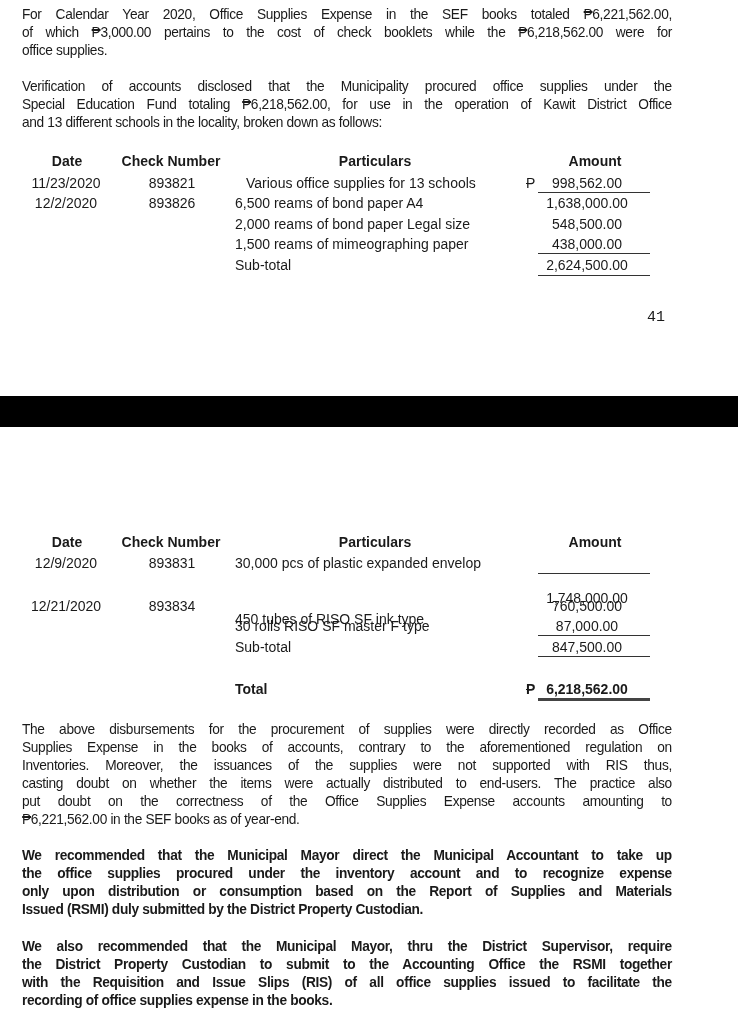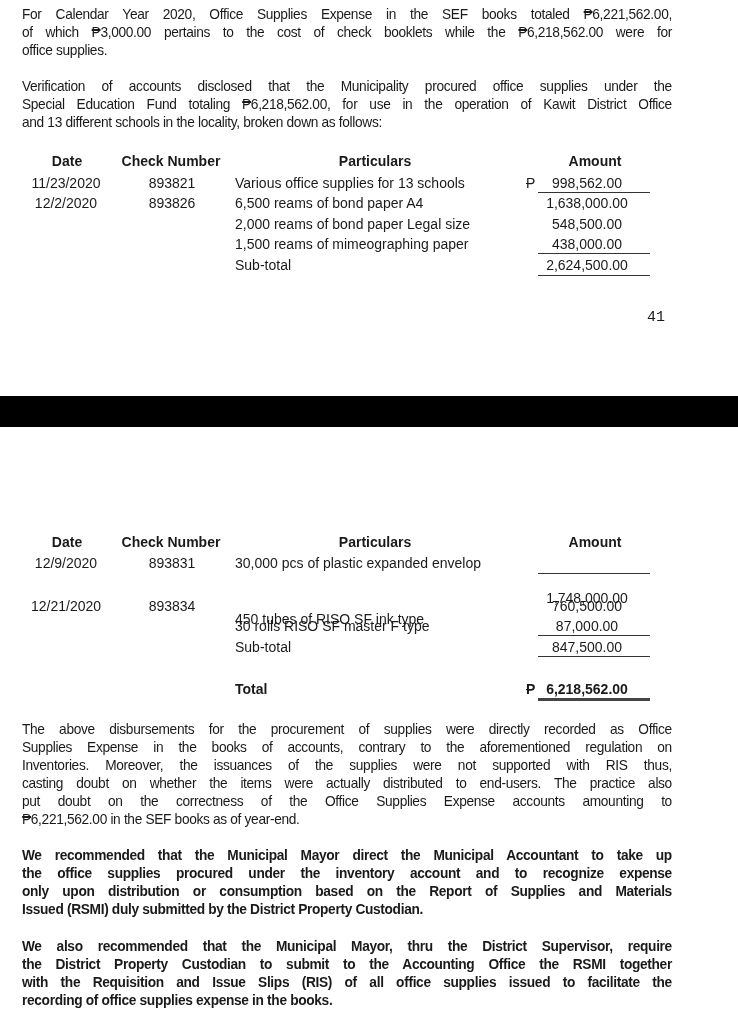--- a/index.html
+++ b/index.html
@@ -41,21 +41,21 @@
 
 <div>
   <span class="cell hdr center" style="left:67px;top:152px;">Date</span>
   <span class="cell hdr center" style="left:171px;top:152px;">Check Number</span>
   <span class="cell hdr center" style="left:375px;top:152px;">Particulars</span>
   <span class="cell hdr center" style="left:595px;top:152px;">Amount</span>
 
   <div>
     <span class="cell center" style="left:66px;top:174px;">11/23/2020</span>
     <span class="cell center" style="left:172px;top:174px;">893821</span>
-    <span class="cell" style="left:235px;top:174px;">Various office supplies for 13 schools</span>
+    <span class="cell" style="left:246px;top:174px;">Various office supplies for 13 schools</span>
     <span class="cell" style="left:526px;top:174px;"><span class="peso">P</span></span>
     <span class="cell amt" style="top:174px;">998,562.00</span>
   </div>
   <div class="rule" style="top:192px;"></div>
 
   <div>
     <span class="cell center" style="left:66px;top:194px;">12/2/2020</span>
     <span class="cell center" style="left:172px;top:194px;">893826</span>
     <span class="cell" style="left:235px;top:194px;">6,500 reams of bond paper A4</span>
     <span class="cell amt" style="top:194px;">1,638,000.00</span>

